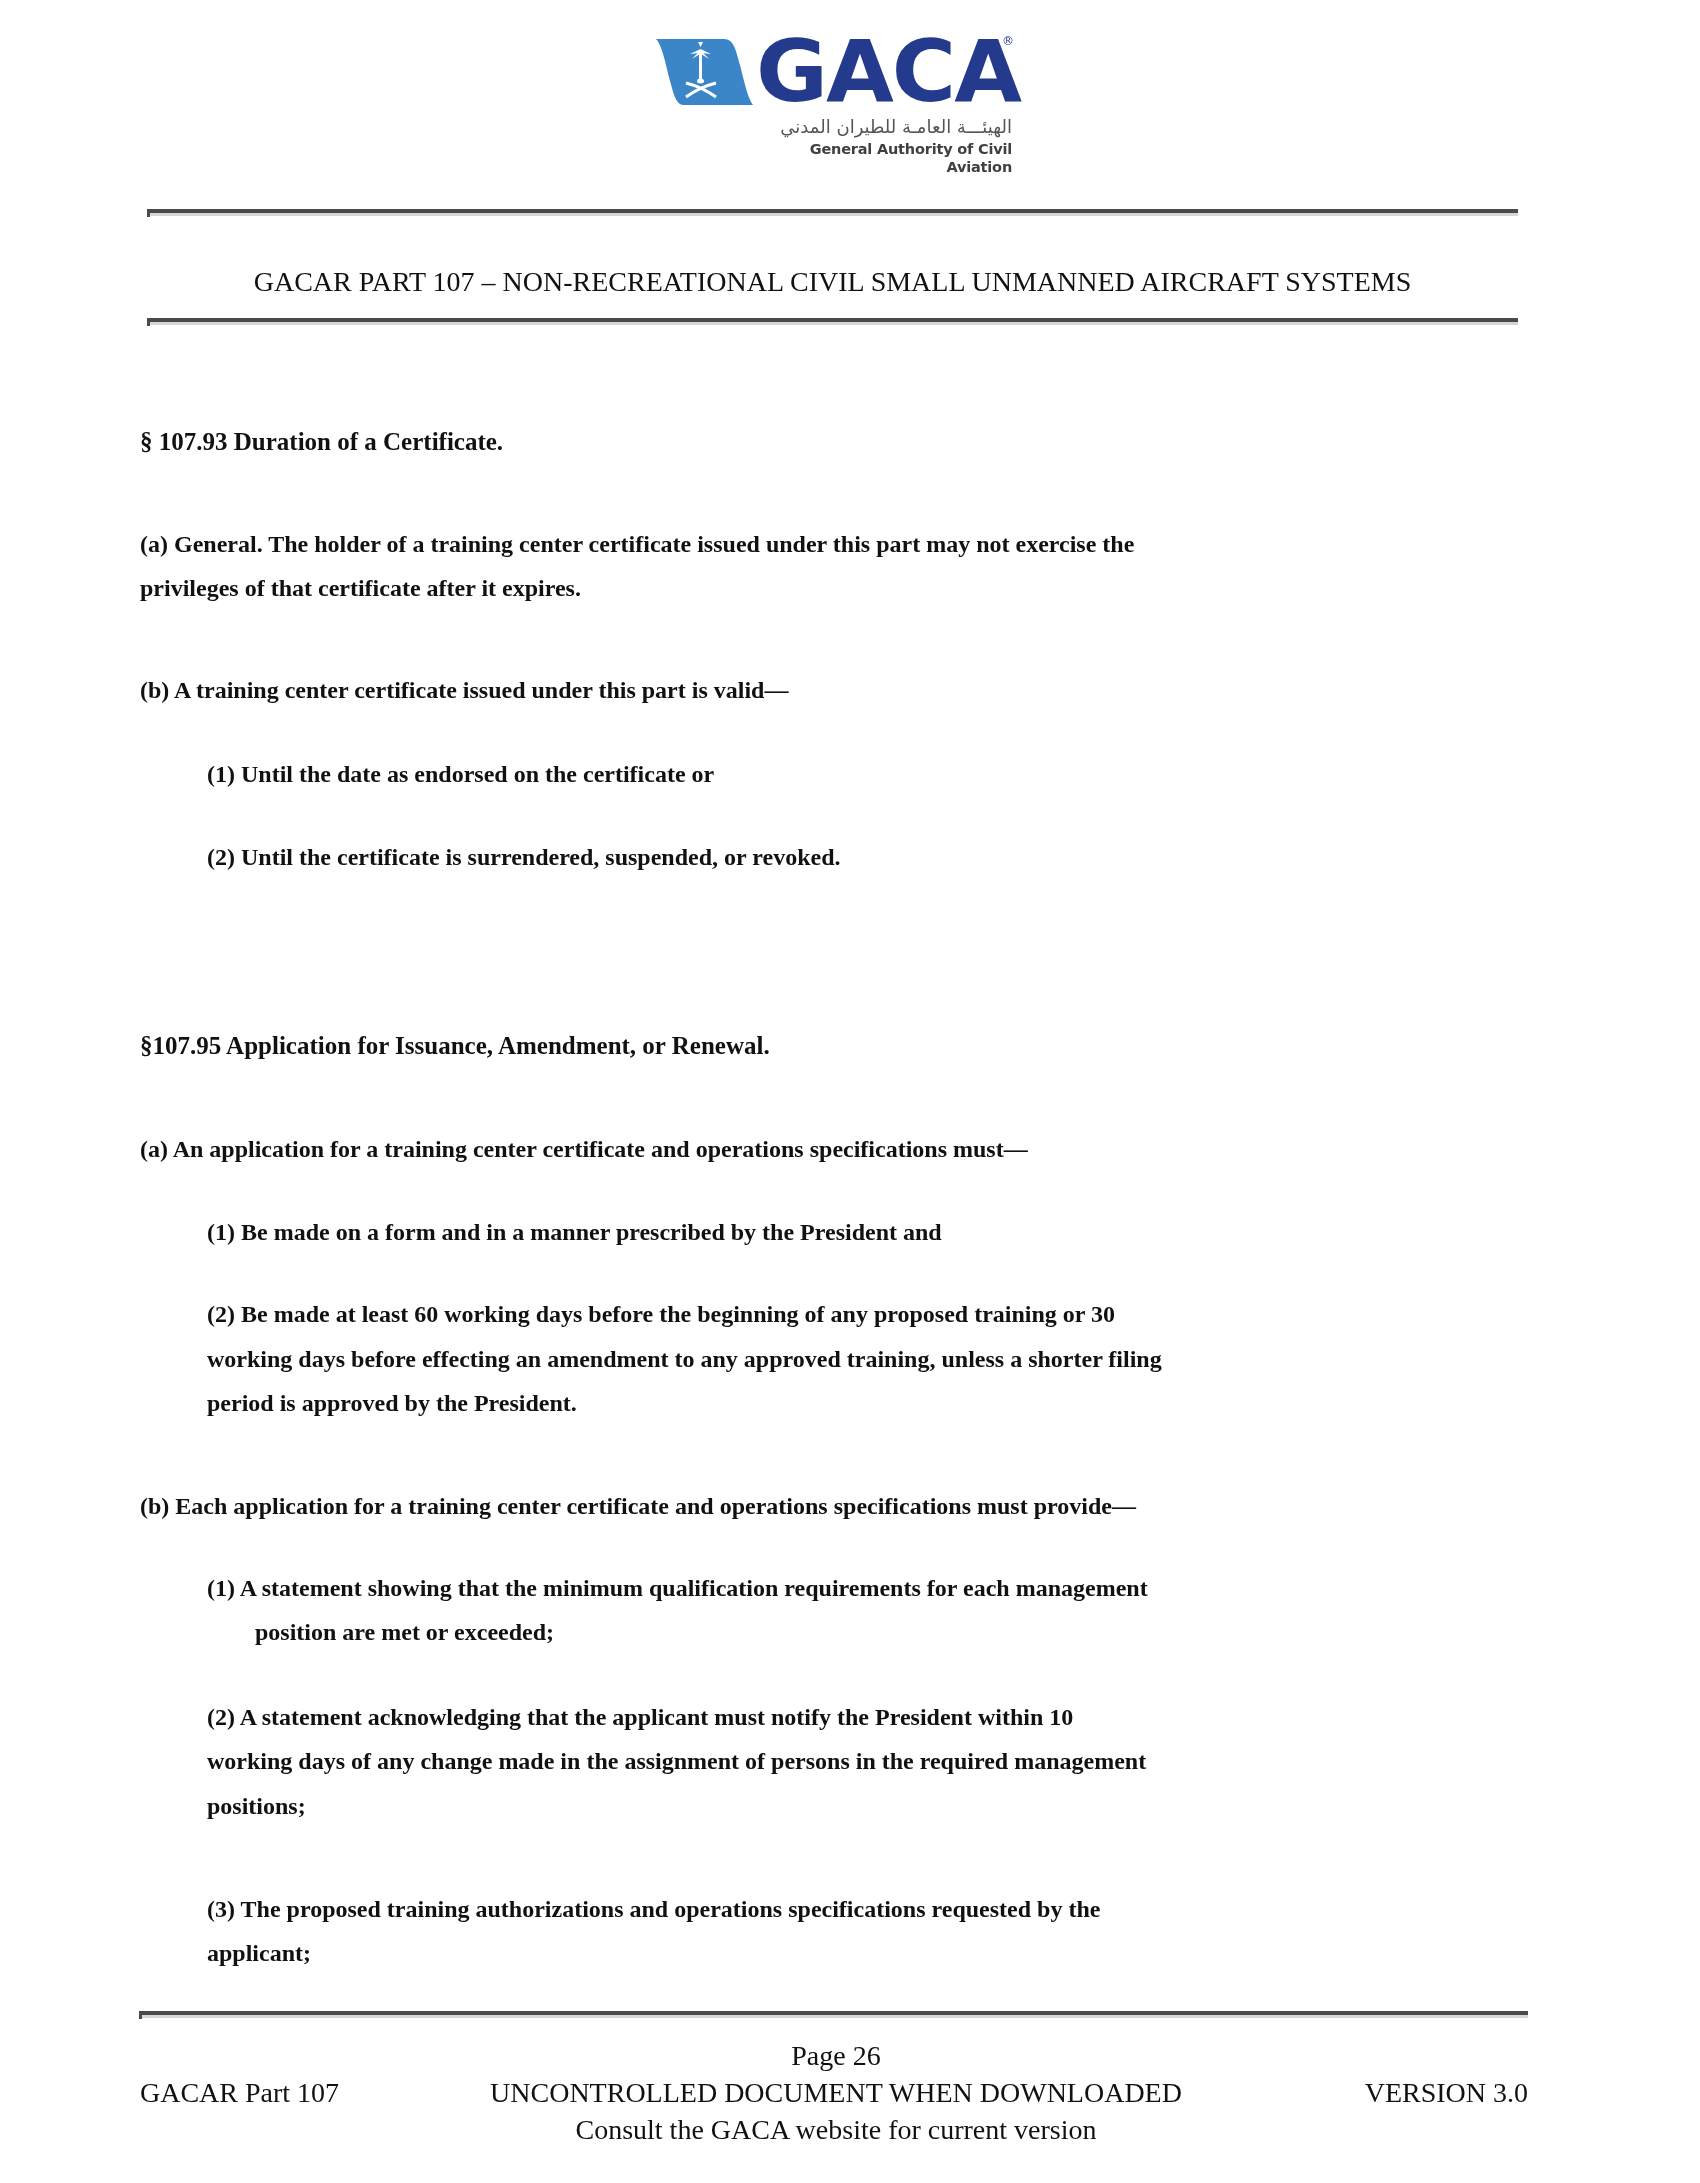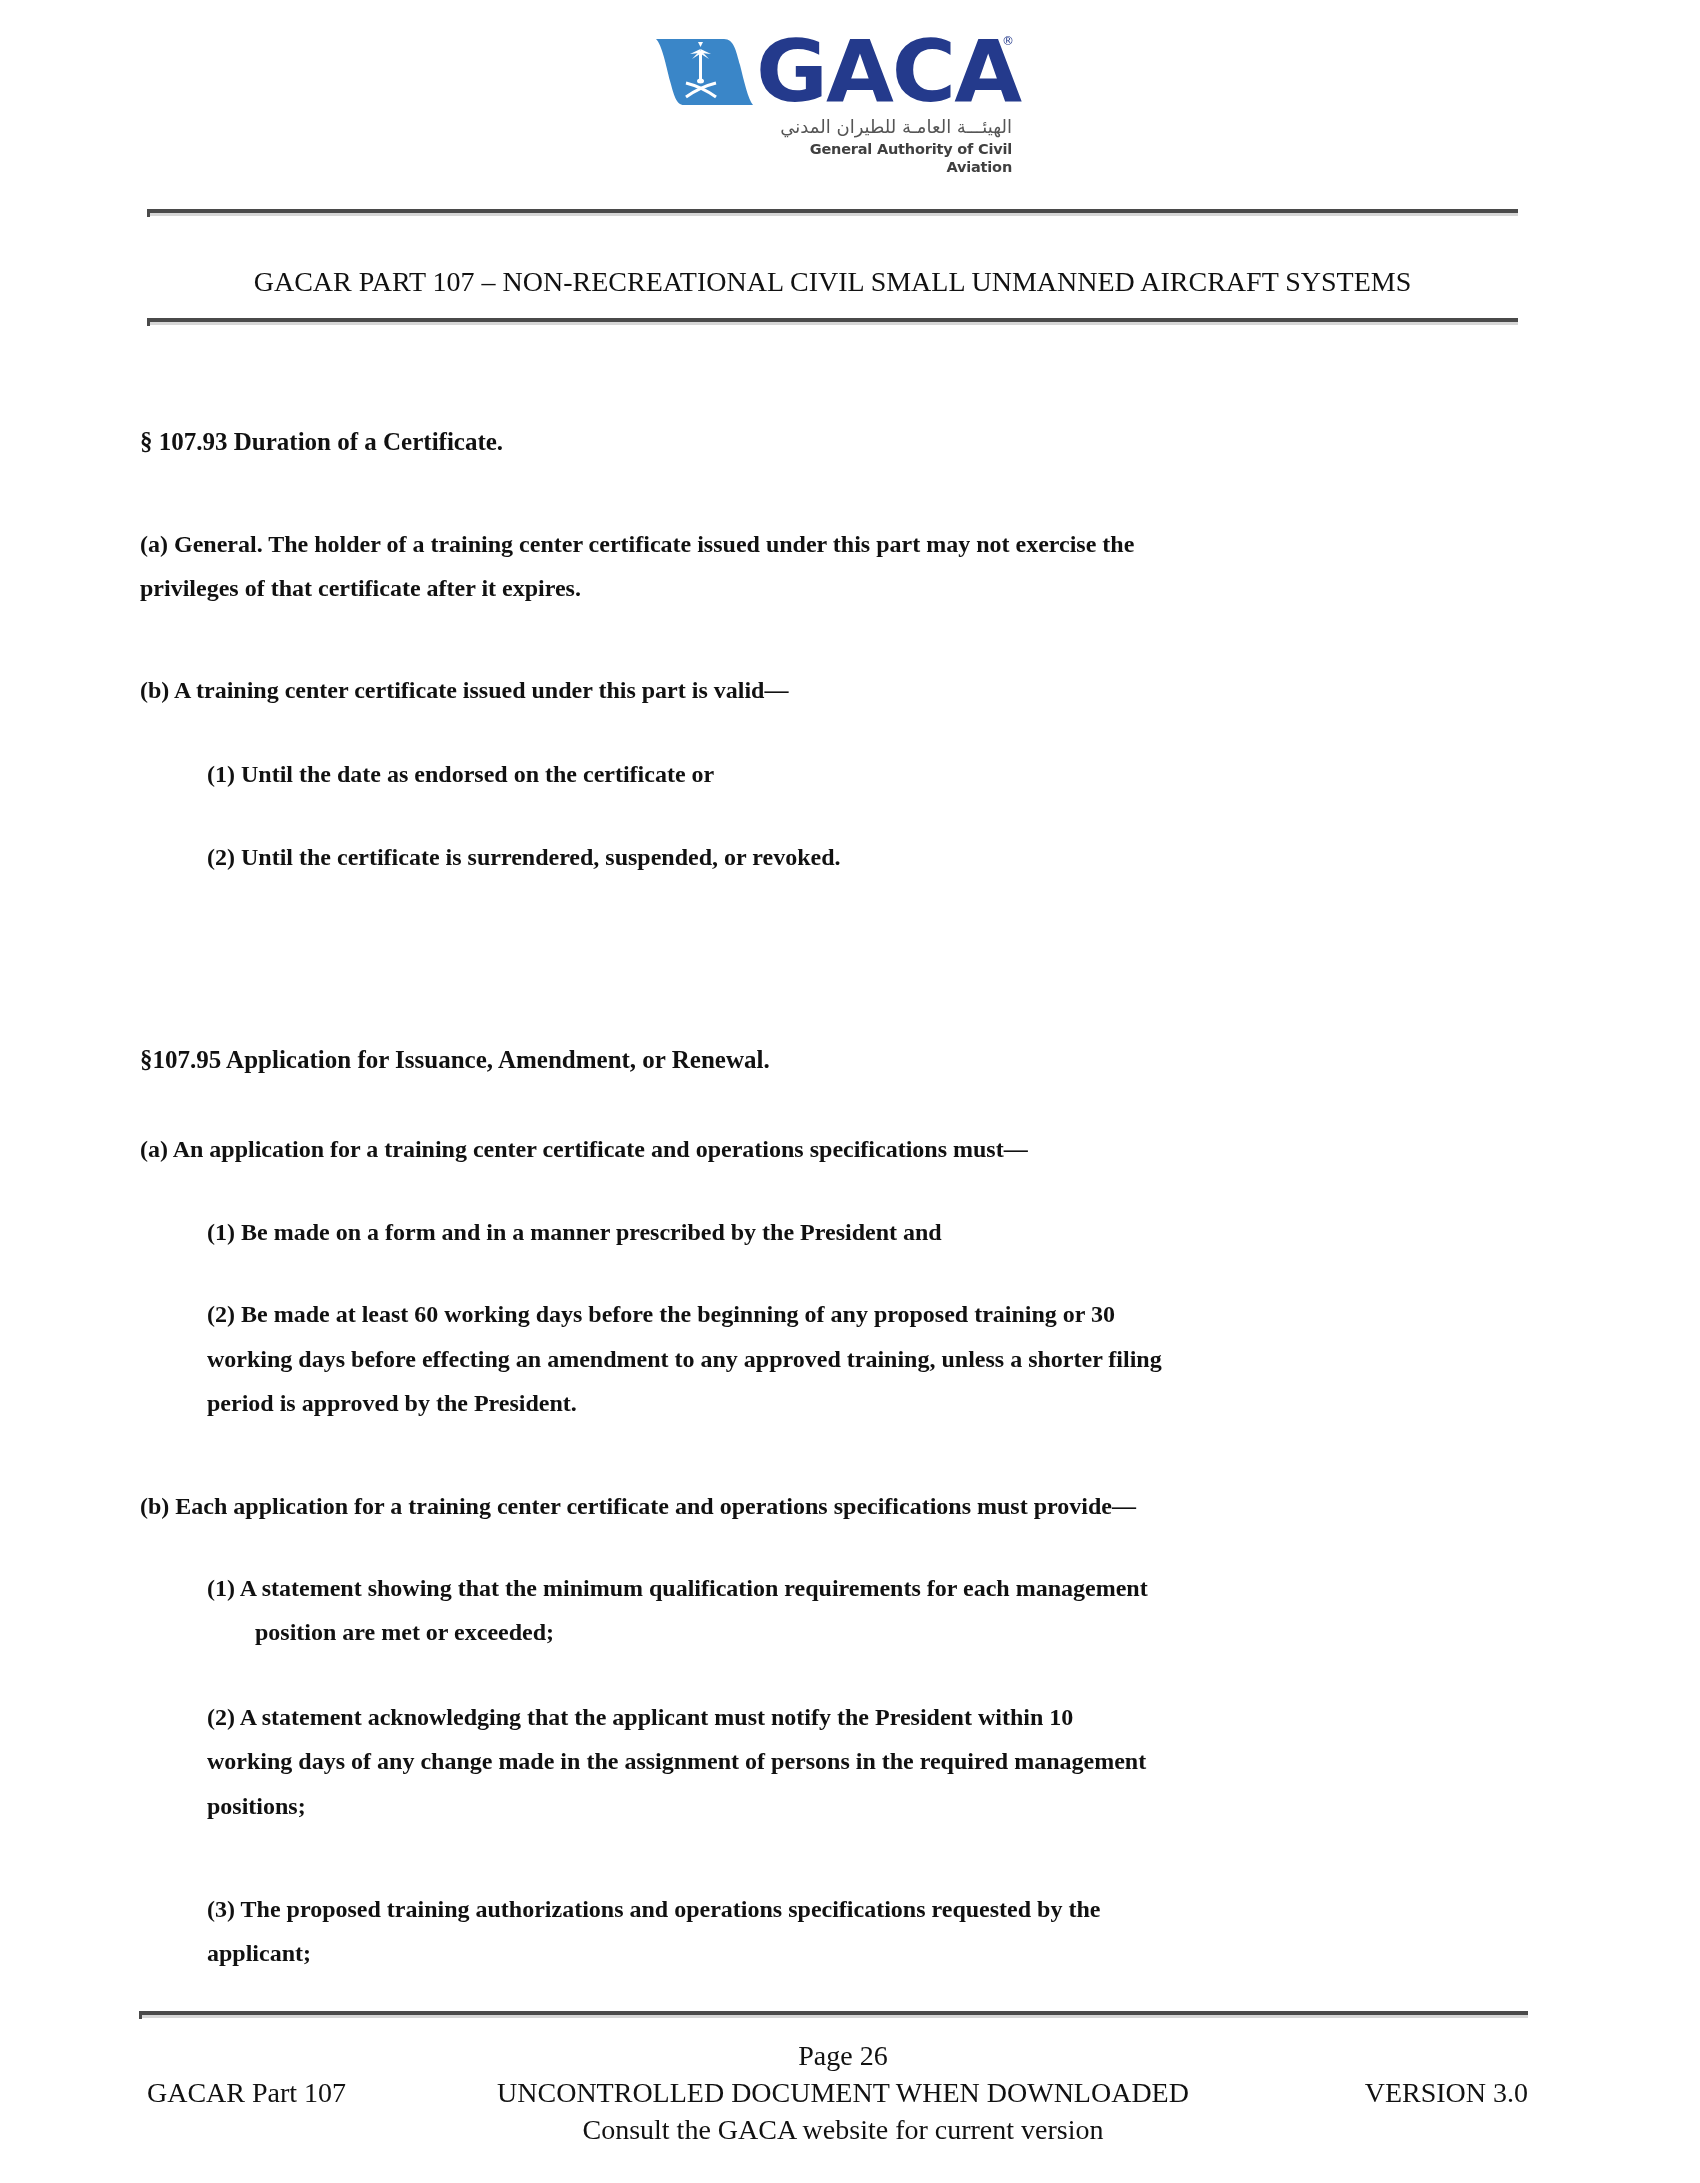--- a/index.html
+++ b/index.html
@@ -26,21 +26,21 @@
   .rule::before { content: ""; position: absolute; left: 0; top: 0; width: 3px; height: 8px; background: #4a4a4a; }
 
   #header-title { left: 147px; width: 1371px; top: 264px; text-align: center; font-size: 28px; line-height: 36px; white-space: nowrap; }
 
   .txt { position: absolute; font-size: 24px; line-height: 44px; white-space: nowrap; font-weight: bold; }
   .h { font-weight: bold; font-size: 25px; }
   .l0 { left: 140px; }
   .l1 { left: 207px; }
 
   
-  .foot { position: absolute; font-size: 28px; line-height: 36px; white-space: nowrap; margin-left: 7px; }
+  .foot { position: absolute; font-size: 28px; line-height: 36px; white-space: nowrap; }
   #footer-page { left: 0; width: 1672px; top: 2038px; text-align: center; }
   #footer-left { left: 140px; top: 2075px; }
   #footer-center { left: 0; width: 1672px; top: 2075px; text-align: center; }
   #footer-right { right: 172px; top: 2075px; }
   #footer-consult { left: 0; width: 1672px; top: 2112px; text-align: center; }
 </style>
 </head>
 <body>
 
 <div id="logo" class="abs">
@@ -77,21 +77,21 @@
     <div class="txt l0" style="top:566px;">privileges of that certificate after it expires.</div>
   </div>
   <div>
     <div class="txt l0" style="top:668px;">(b) A training center certificate issued under this part is valid—</div>
     <div class="txt l1" style="top:752px;">(1) Until the date as endorsed on the certificate or</div>
     <div class="txt l1" style="top:835px;">(2) Until the certificate is surrendered, suspended, or revoked.</div>
   </div>
 </div>
 
 <div>
-  <div class="txt h l0" style="top:1024px;margin-top:14px;">§107.95 Application for Issuance, Amendment, or Renewal.</div>
+  <div class="txt h l0" style="top:1024px;">§107.95 Application for Issuance, Amendment, or Renewal.</div>
   <div>
     <div class="txt l0" style="top:1127px;">(a) An application for a training center certificate and operations specifications must—</div>
     <div class="txt l1" style="top:1210px;">(1) Be made on a form and in a manner prescribed by the President and</div>
     <div>
       <div class="txt l1" style="top:1292px;">(2) Be made at least 60 working days before the beginning of any proposed training or 30</div>
       <div class="txt l1" style="top:1337px;">working days before effecting an amendment to any approved training, unless a shorter filing</div>
       <div class="txt l1" style="top:1381px;">period is approved by the President.</div>
     </div>
   </div>
   <div>

